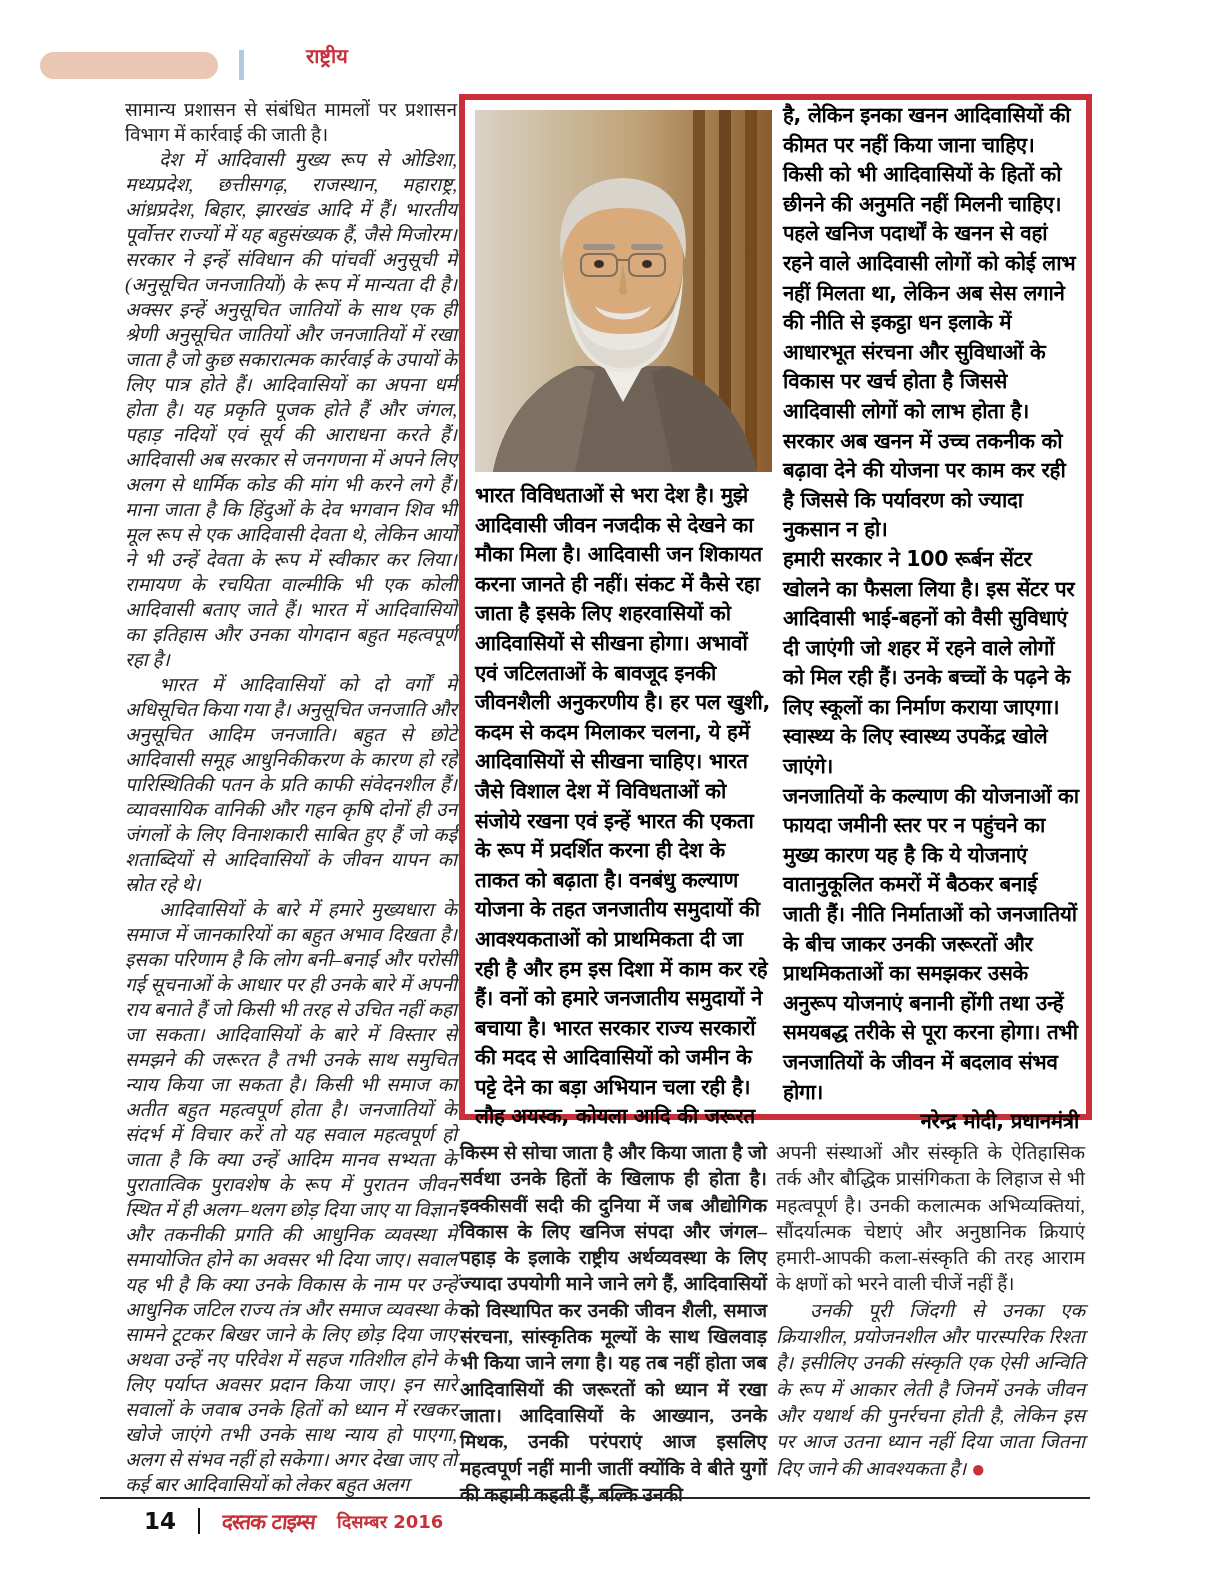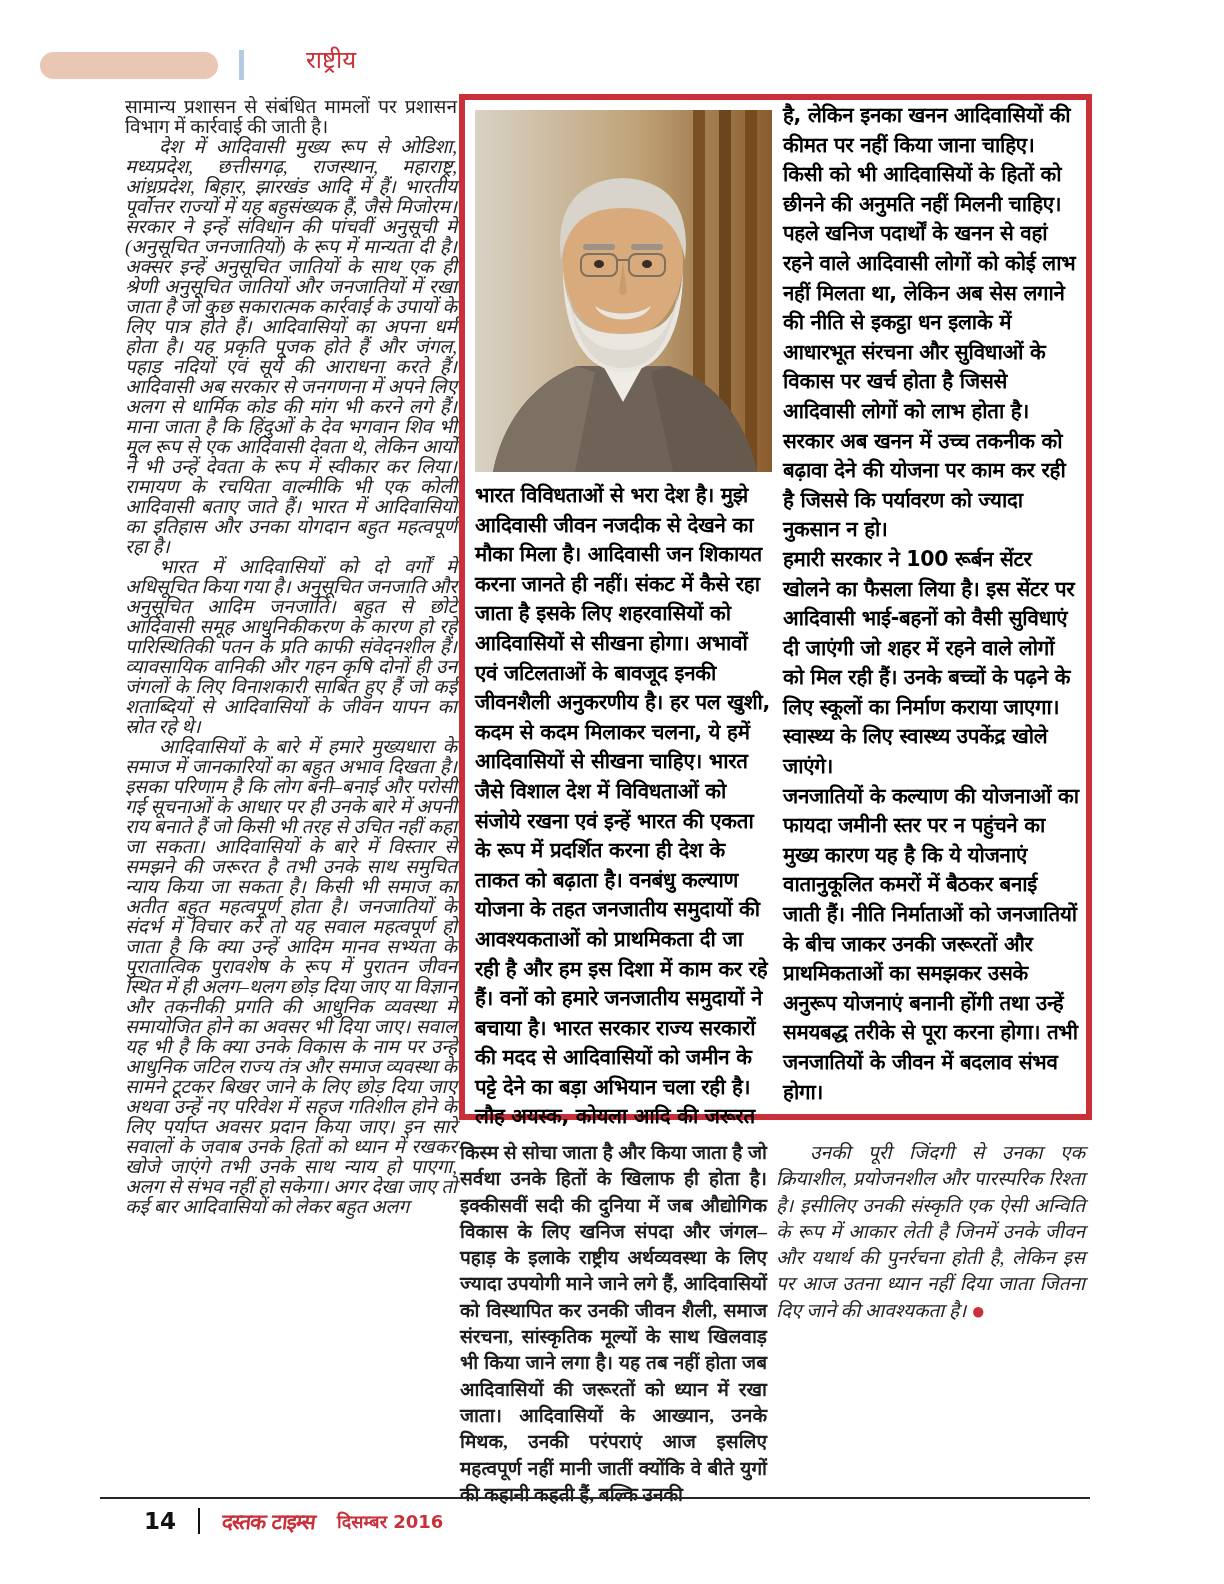--- a/index.html
+++ b/index.html
@@ -5,25 +5,25 @@
   html,body { margin:0; padding:0; background:#fff; }
   .page {
     position:relative; width:1224px; height:1584px; background:#ffffff;
     font-family:"Liberation Serif", serif; color:#1e1e1c; overflow:hidden;
   }
   
   .header-pill { position:absolute; left:40px; top:52px; width:178px; height:27px;
     background:var(--pill); border-radius:14px; }
   .header-bar  { position:absolute; left:239px; top:50px; width:5px; height:30px;
     background:var(--bluebar); }
-  .section-title { position:absolute; left:306px; top:42px; font-size:24px;
-    color:var(--accent); font-weight:400; }
+  .section-title { position:absolute; left:306px; top:42px; font-size:20px;
+    color:var(--accent); font-weight:700; }
   
   .col-left { position:absolute; left:125px; top:97px; width:332px;
-    font-size:19px; line-height:20px; text-align:justify; }
+    font-size:19px; line-height:25px; text-align:justify; }
   .col-left p, .col-mid p, .col-right p { margin:0; }
   p.indent { text-indent:34px;font-style:italic; }
   
   .quote-box { position:absolute; left:459px; top:94px; width:633px; height:1026px;
     border:6px solid var(--accent); box-sizing:border-box; background:#fff; }
   .qb-photo { position:absolute; left:10px; top:10px; width:297px; height:362px; }
   .qb-photo svg { display:block; width:100%; height:100%; }
   .qb-bold { font-family:"DejaVu Sans", sans-serif; font-weight:700;
     font-size:20.5px; line-height:29.6px; letter-spacing:-0.3px; color:#000;
     text-align:left; }
@@ -114,28 +114,30 @@
         <path d="M148,152 L144,182 C146,186 150,186 152,182 Z" fill="#c99c6e"></path>
       </svg>
     </div>
 
     <div class="qb-left qb-bold">भारत विविधताओं से भरा देश है। मुझे आदिवासी जीवन नजदीक से देखने का मौका मिला है। आदिवासी जन शिकायत करना जानते ही नहीं। संकट में कैसे रहा जाता है इसके लिए शहरवासियों को आदिवासियों से सीखना होगा। अभावों एवं जटिलताओं के बावजूद इनकी जीवनशैली अनुकरणीय है। हर पल खुशी, कदम से कदम मिलाकर चलना, ये हमें आदिवासियों से सीखना चाहिए। भारत जैसे विशाल देश में विविधताओं को संजोये रखना एवं इन्हें भारत की एकता के रूप में प्रदर्शित करना ही देश के ताकत को बढ़ाता है। वनबंधु कल्याण योजना के तहत जनजातीय समुदायों की आवश्यकताओं को प्राथमिकता दी जा रही है और हम इस दिशा में काम कर रहे हैं। वनों को हमारे जनजातीय समुदायों ने बचाया है। भारत सरकार राज्य सरकारों की मदद से आदिवासियों को जमीन के पट्टे देने का बड़ा अभियान चला रही है। लौह अयस्क, कोयला आदि की जरूरत</div>
 
     <div class="qb-right qb-bold">
       <p>है, लेकिन इनका खनन आदिवासियों की कीमत पर नहीं किया जाना चाहिए। किसी को भी आदिवासियों के हितों को छीनने की अनुमति नहीं मिलनी चाहिए। पहले खनिज पदार्थों के खनन से वहां रहने वाले आदिवासी लोगों को कोई लाभ नहीं मिलता था, लेकिन अब सेस लगाने की नीति से इकट्ठा धन इलाके में आधारभूत संरचना और सुविधाओं के विकास पर खर्च होता है जिससे आदिवासी लोगों को लाभ होता है। सरकार अब खनन में उच्च तकनीक को बढ़ावा देने की योजना पर काम कर रही है जिससे कि पर्यावरण को ज्यादा नुकसान न हो।</p>
       <p>हमारी सरकार ने 100 रूर्बन सेंटर खोलने का फैसला लिया है। इस सेंटर पर आदिवासी भाई-बहनों को वैसी सुविधाएं दी जाएंगी जो शहर में रहने वाले लोगों को मिल रही हैं। उनके बच्चों के पढ़ने के लिए स्कूलों का निर्माण कराया जाएगा। स्वास्थ्य के लिए स्वास्थ्य उपकेंद्र खोले जाएंगे।</p>
       <p>जनजातियों के कल्याण की योजनाओं का फायदा जमीनी स्तर पर न पहुंचने का मुख्य कारण यह है कि ये योजनाएं वातानुकूलित कमरों में बैठकर बनाई जाती हैं। नीति निर्माताओं को जनजातियों के बीच जाकर उनकी जरूरतों और प्राथमिकताओं का समझकर उसके अनुरूप योजनाएं बनानी होंगी तथा उन्हें समयबद्ध तरीके से पूरा करना होगा। तभी जनजातियों के जीवन में बदलाव संभव होगा।</p>
+      <p class="attribution">नरेन्द्र मोदी, प्रधानमंत्री</p>
     </div>
   </div>
 
   <div class="col-mid">
     <p>किस्म से सोचा जाता है और किया जाता है जो सर्वथा उनके हितों के खिलाफ ही होता है। इक्कीसवीं सदी की दुनिया में जब औद्योगिक विकास के लिए खनिज संपदा और जंगल–पहाड़ के इलाके राष्ट्रीय अर्थव्यवस्था के लिए ज्यादा उपयोगी माने जाने लगे हैं, आदिवासियों को विस्थापित कर उनकी जीवन शैली, समाज संरचना, सांस्कृतिक मूल्यों के साथ खिलवाड़ भी किया जाने लगा है। यह तब नहीं होता जब आदिवासियों की जरूरतों को ध्यान में रखा जाता। आदिवासियों के आख्यान, उनके मिथक, उनकी परंपराएं आज इसलिए महत्वपूर्ण नहीं मानी जातीं क्योंकि वे बीते युगों की कहानी कहती हैं, बल्कि उनकी</p>
   </div>
 
   <div class="col-right">
+    <p>अपनी संस्थाओं और संस्कृति के ऐतिहासिक तर्क और बौद्धिक प्रासंगिकता के लिहाज से भी महत्वपूर्ण है। उनकी कलात्मक अभिव्यक्तियां, सौंदर्यात्मक चेष्टाएं और अनुष्ठानिक क्रियाएं हमारी-आपकी कला-संस्कृति की तरह आराम के क्षणों को भरने वाली चीजें नहीं हैं।</p>
     <p class="indent"><span>उनकी पूरी जिंदगी से उनका एक क्रियाशील, प्रयोजनशील और पारस्परिक रिश्ता है। इसीलिए उनकी संस्कृति एक ऐसी अन्विति के रूप में आकार लेती है जिनमें उनके जीवन और यथार्थ की पुनर्रचना होती है, लेकिन इस पर आज उतना ध्यान नहीं दिया जाता जितना दिए जाने की आवश्यकता है।</span>
       <span class="end-dot">●</span>
     </p>
   </div>
 
   <div class="footer-rule"></div>
   <div class="footer">
     <span class="page-number">14</span>
     <span class="footer-sep"></span>
     <span class="magazine-logo">दस्तक टाइम्स</span>

